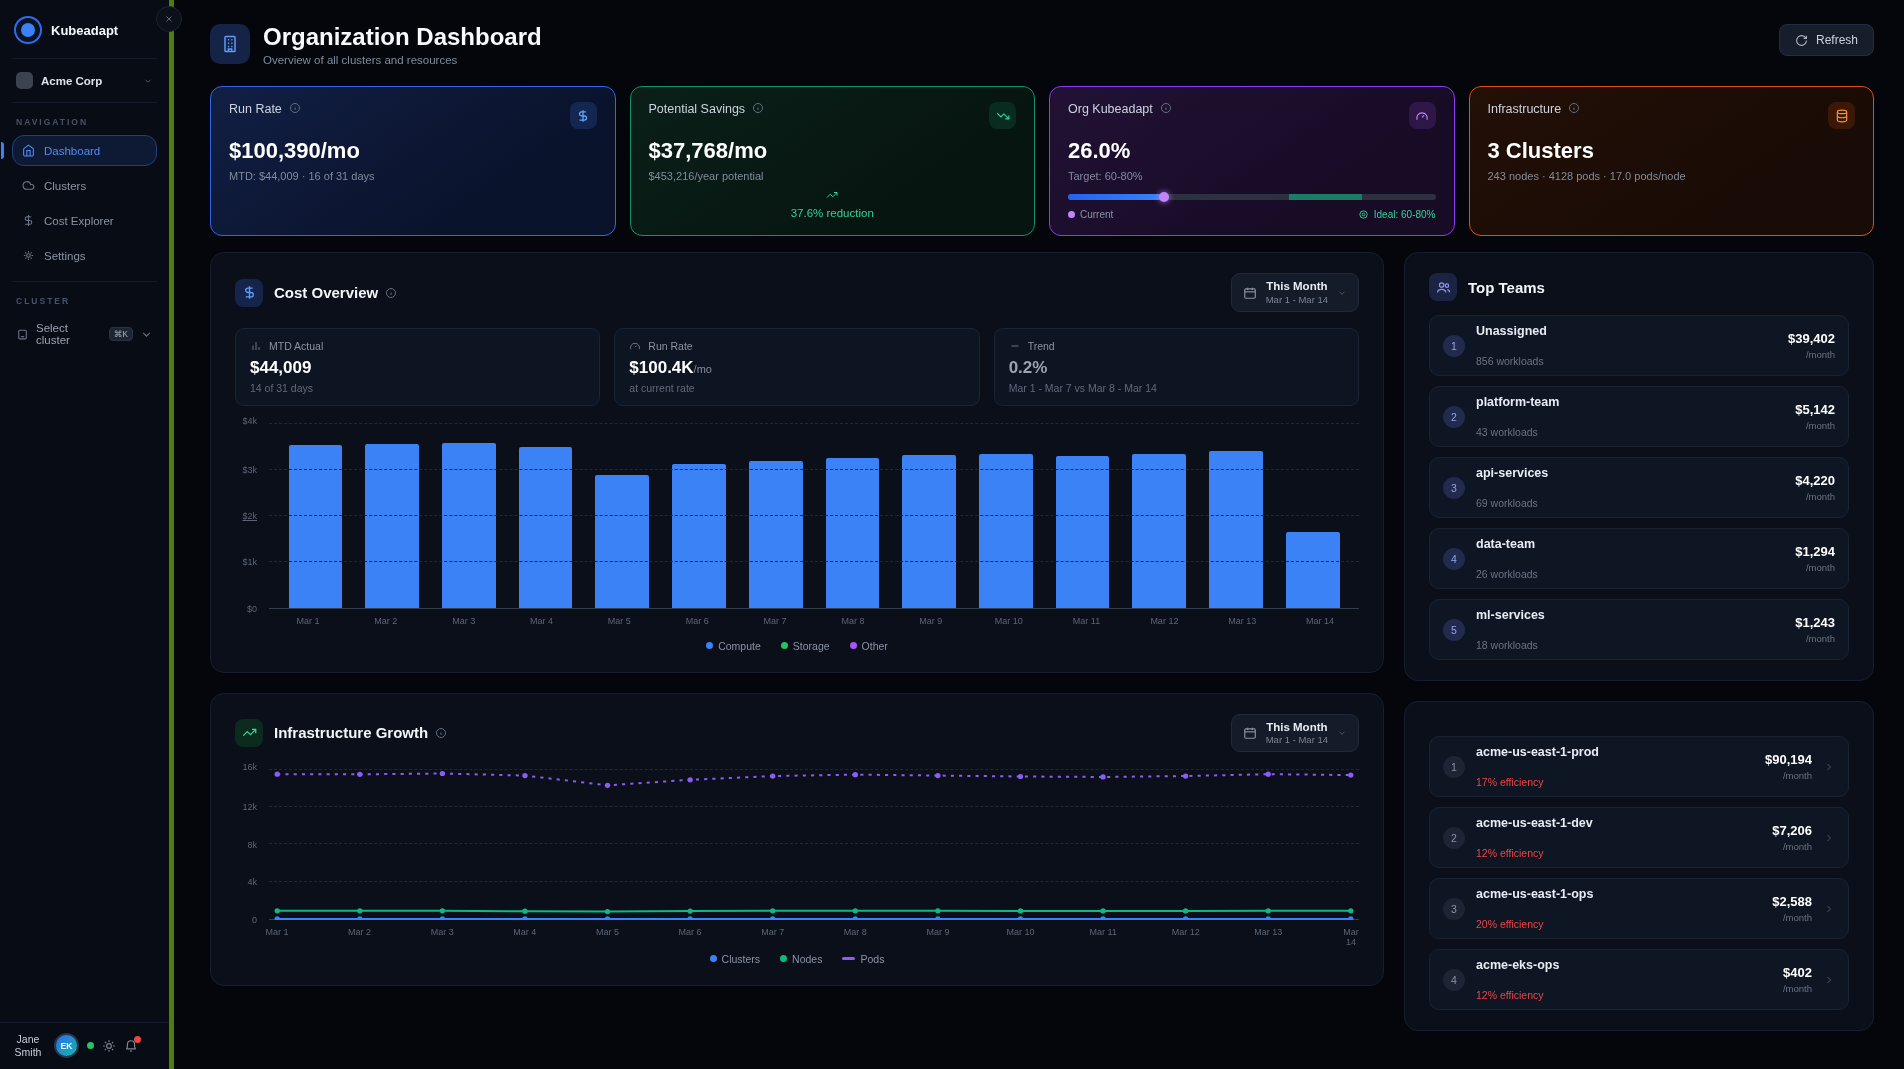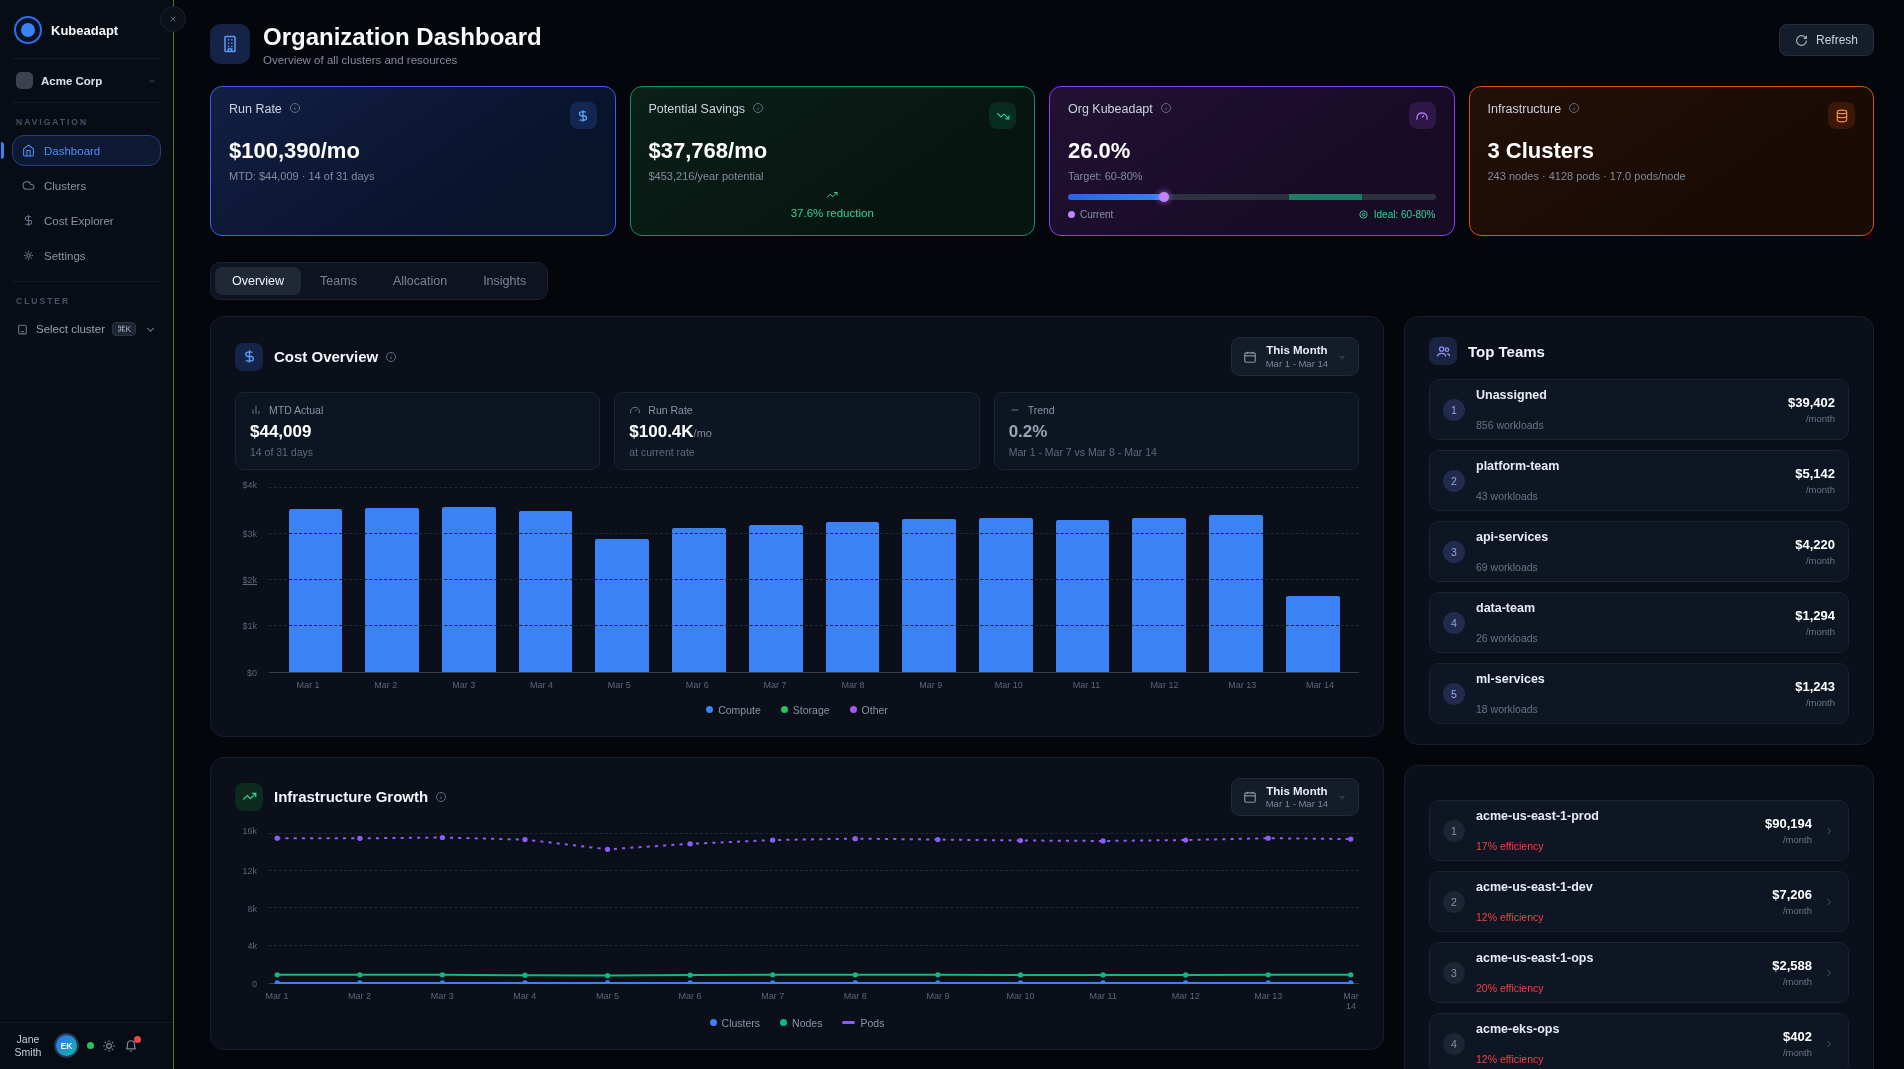--- a/index.html
+++ b/index.html
@@ -6,21 +6,21 @@
   html,body { width:1904px; height:1069px; overflow:hidden;
     font-family:"Liberation Sans","DejaVu Sans",sans-serif;
     background:#04060c; color:#e7ecf3; }
   svg { display:block; }
   .ic { display:inline-flex; align-items:center; justify-content:center; flex:none; }
   .ic svg { width:100%; height:100%; }
 
   
   .app { display:flex; width:100%; height:100%; }
   .sidebar { position:relative; width:174px; flex:none; height:100%;
-    background:#080c14; border-right:1px solid #4d7c0f; padding:12px 12px 12px 12px; }
+    background:#080c14; border-right:5px solid #4d7c0f; padding:12px 12px 12px 12px; }
   .main { flex:1; height:100%; overflow:hidden; padding:24px 30px 0 36px; }
 
   
   .brand-row { display:flex; align-items:center; gap:9px; padding:4px 2px 14px 2px;
     border-bottom:1px solid #131927; }
   .logo { width:28px; height:28px; border-radius:50%; background:#0b1220;
     border:2px solid #2f6bf0; display:flex; align-items:center; justify-content:center; }
   .logo i { width:14px; height:14px; border-radius:50%; background:#3b82f6; }
   .brand-name { font-size:13px; font-weight:bold; color:#f4f7fb; }
   .close-btn { position:absolute; right:-13px; top:6px; width:26px; height:26px;
@@ -424,21 +424,21 @@
             </span>
           <span class="badge badge-blue">
               <span class="ic">
                 <svg viewBox="0 0 24 24" fill="none" stroke="currentColor" stroke-width="2.2">
                   <use href="#i-dollar"></use>
                 </svg>
               </span>
             </span>
         </div>
         <div class="card-value">$100,390/mo</div>
-        <div class="card-sub">MTD: $44,009 · 14 of 31 days</div>
+        <div class="card-sub">MTD: $44,009 · 16 of 31 days</div>
       </div>
 
       <div class="card card-green">
         <div class="card-top">
           <span class="card-label">Potential Savings</span>
           <span class="ic info-ic">
               <svg viewBox="0 0 24 24" fill="none" stroke="currentColor" stroke-width="2">
                 <use href="#i-info"></use>
               </svg>
             </span>
@@ -516,26 +516,20 @@
                 </svg>
               </span>
             </span>
         </div>
         <div class="card-value">3 Clusters</div>
         <div class="card-sub">243 nodes · 4128 pods · 17.0 pods/node</div>
       </div>
     </div>
 
     
-    <div class="tabs">
-      <div class="tab active">Overview</div>
-      <div class="tab">Teams</div>
-      <div class="tab">Allocation</div>
-      <div class="tab">Insights</div>
-    </div>
 
     <div class="content">
 
       <div class="col-left">
 
         <section class="panel">
           <div class="panel-head">
             <span class="panel-chip chip-dollar">
                 <span class="ic">
                   <svg viewBox="0 0 24 24" fill="none" stroke="currentColor" stroke-width="2.2">

